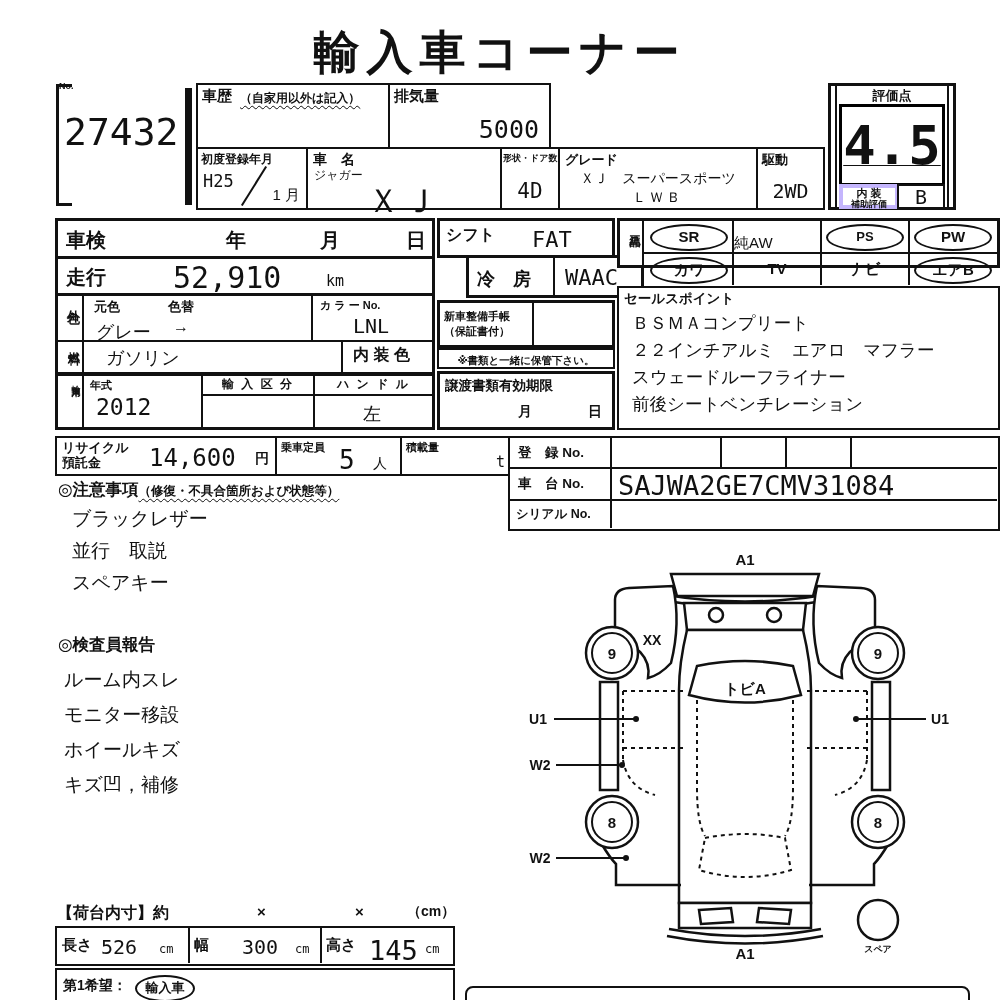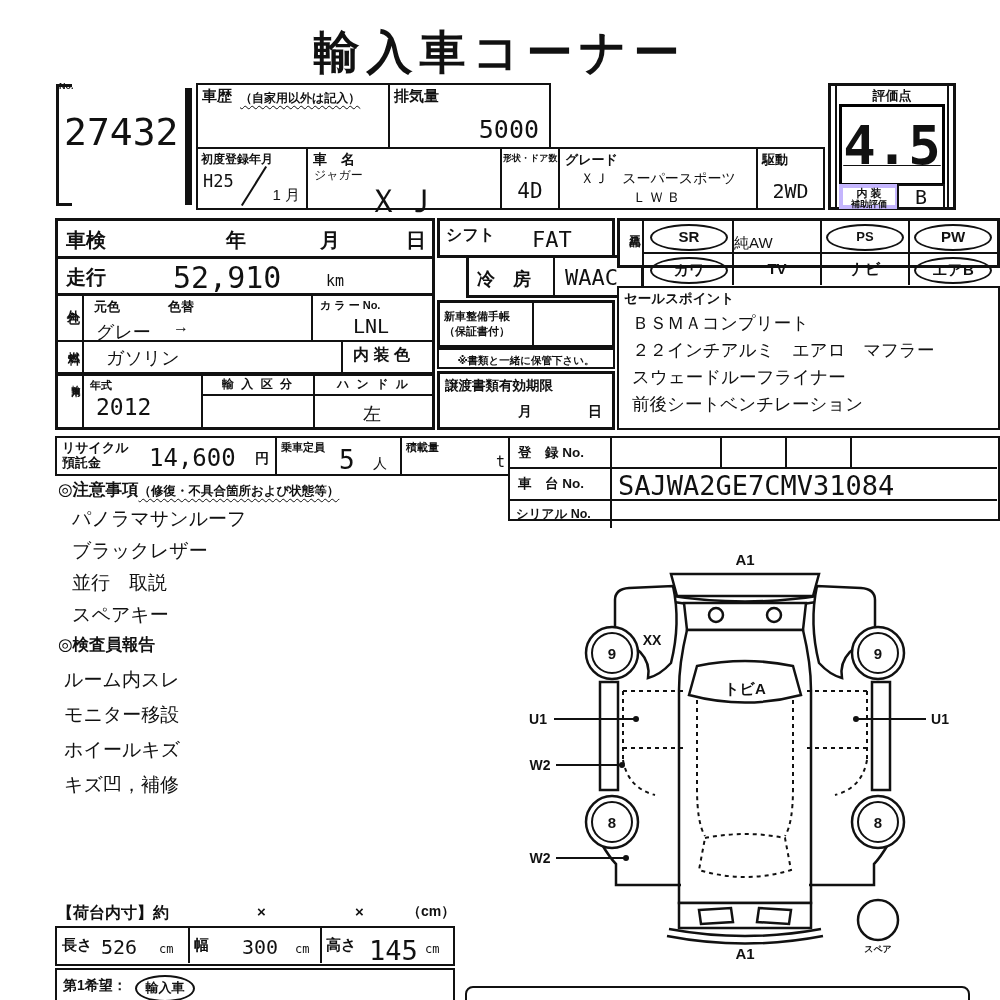--- a/index.html
+++ b/index.html
@@ -179,38 +179,37 @@
   <div class="cell" style="left:275px;top:436px;width:127px;height:40px;border-width:2.5px;">
     <span style="position:absolute;left:4px;top:2px;font-size:11px;font-weight:bold;">乗車定員</span>
     <span class="mono" style="position:absolute;left:62px;top:7px;font-size:26px;">5</span>
     <span style="position:absolute;left:96px;top:17px;font-size:14px;">人</span>
   </div>
   <div class="cell" style="left:400px;top:436px;width:115px;height:40px;border-width:2.5px;">
     <span style="position:absolute;left:4px;top:2px;font-size:11px;font-weight:bold;">積載量</span>
     <span class="mono" style="position:absolute;right:8px;bottom:3px;font-size:15px;">t</span>
   </div>
 
-  <div class="cell" style="left:508px;top:436px;width:492px;height:85px;border-width:2.5px;">
+  <div class="cell" style="left:508px;top:436px;width:492px;height:95px;border-width:2.5px;">
     <div class="vline" style="left:100px;top:0;height:90px;"></div>
     <div class="hline" style="left:0;top:29px;width:487px;"></div>
     <div class="hline" style="left:0;top:61px;width:487px;"></div>
     <span style="position:absolute;left:8px;top:6px;font-size:13.5px;font-weight:bold;">登　録 No.</span>
     <div class="vline" style="left:210px;top:0;height:29px;"></div>
     <div class="vline" style="left:275px;top:0;height:29px;"></div>
     <div class="vline" style="left:340px;top:0;height:29px;"></div>
     <span style="position:absolute;left:8px;top:37px;font-size:13.5px;font-weight:bold;">車　台 No.</span>
     <span class="mono" style="position:absolute;left:108px;top:32px;font-size:27px;">SAJWA2GE7CMV31084</span>
     <span style="position:absolute;left:6px;top:68px;font-size:12.5px;font-weight:bold;">シリアル No.</span>
   </div>
 
   <div class="abs" style="left:58px;top:479px;">
     <span style="font-size:16.5px;font-weight:bold;">◎注意事項</span><span class="wavy" style="font-size:12.5px;font-weight:bold;">（修復・不具合箇所および状態等）</span>
   </div>
   <div class="abs" style="left:72px;top:503px;font-size:19px;line-height:32px;">
-    <div>パノラマサンルーフ</div>
     <div>ブラックレザー</div>
     <div>並行　取説</div>
     <div>スペアキー</div>
   </div>
 
   <div class="abs" style="left:58px;top:634px;font-size:16.5px;font-weight:bold;">◎検査員報告</div>
   <div class="abs" style="left:64px;top:662px;font-size:19px;line-height:35px;">
     <div>ルーム内スレ</div>
     <div>モニター移設</div>
     <div>ホイールキズ</div>

